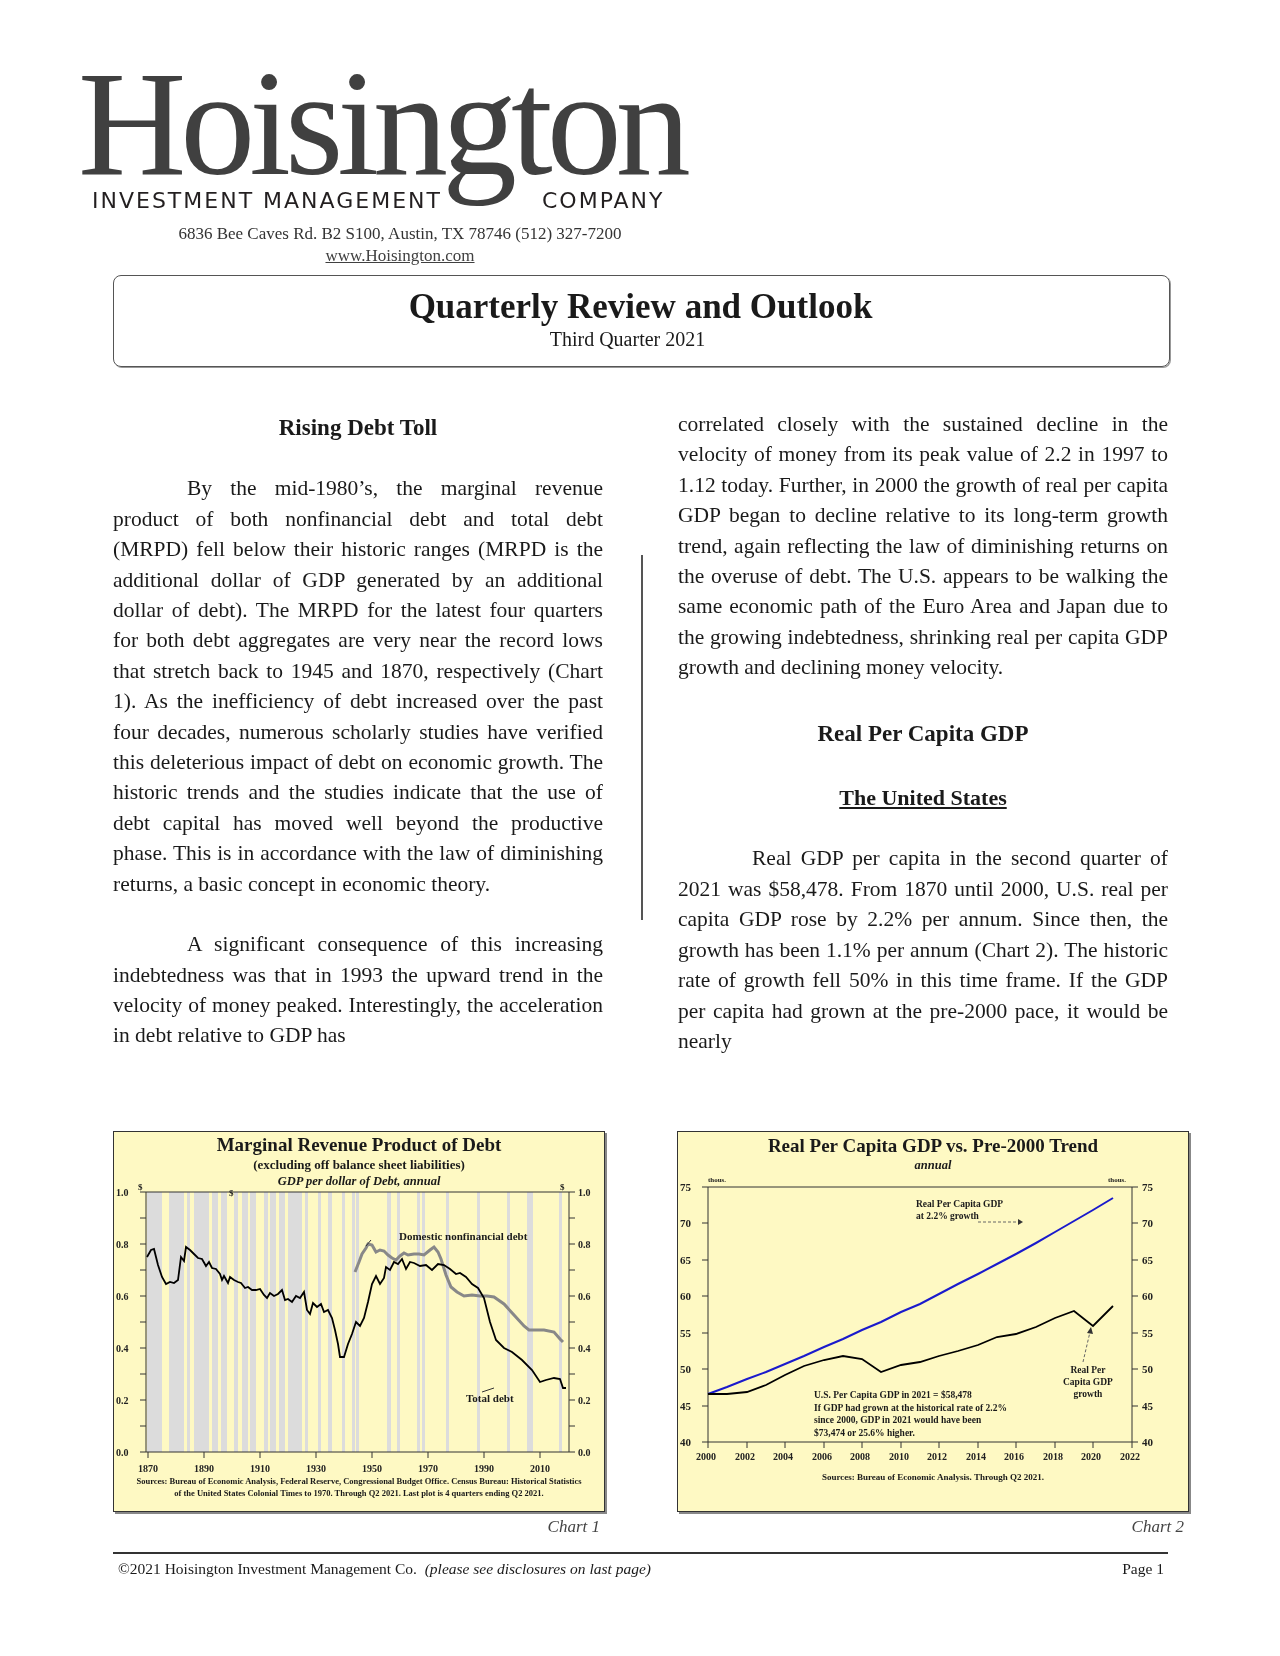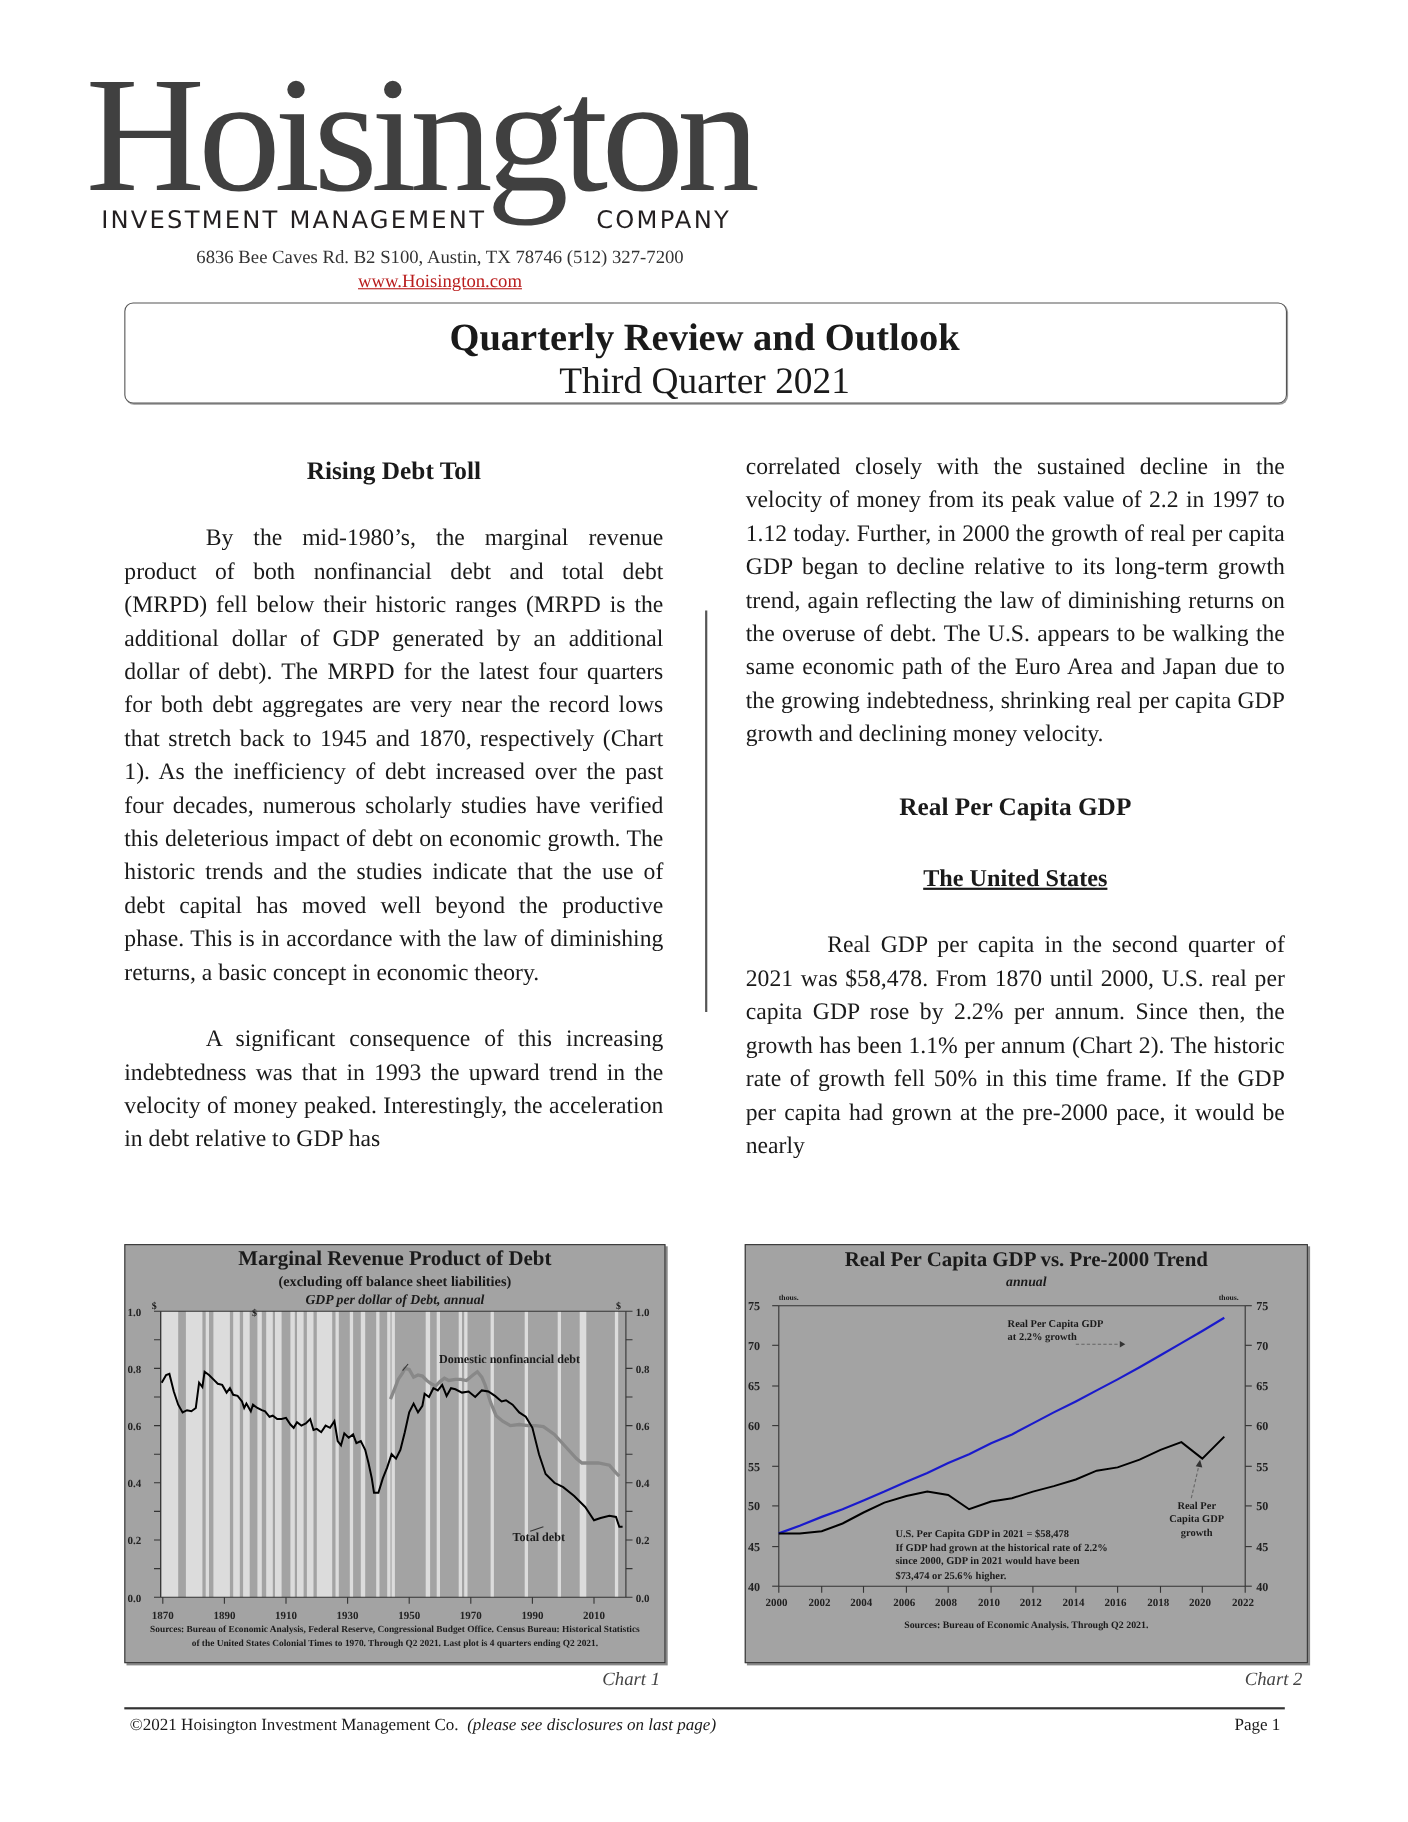--- a/index.html
+++ b/index.html
@@ -4,38 +4,38 @@
 <style>
   html, body { margin: 0; padding: 0; background: #ffffff; }
   body { width: 1280px; height: 1656px; position: relative; overflow: hidden; color: #1a1a1a; font-family: "Liberation Serif", "DejaVu Serif", serif; }
   .abs { position: absolute; }
 
   
   .logo { left: 78px; top: 48px; font-family: "Liberation Serif", serif; font-size: 150px; line-height: 150px; letter-spacing: -6px; color: #404040; font-weight: normal; }
   .logo-sub-left { left: 92px; top: 188px; font-family: "DejaVu Sans", sans-serif; font-size: 22px; letter-spacing: 2px; color: #231f20; }
   .logo-sub-right { left: 542px; top: 188px; font-family: "DejaVu Sans", sans-serif; font-size: 22px; letter-spacing: 2px; color: #231f20; }
   .address { left: 0; width: 800px; top: 224px; text-align: center; font-size: 17px; color: #333; }
-  .website { left: 0; width: 800px; top: 246px; text-align: center; font-size: 17px; color: #b91c1c; text-decoration: underline; }
+  .website { left: 0; width: 800px; top: 246px; text-align: center; font-size: 17px; color: #404040; text-decoration: underline; }
 
   
   .title-box { left: 113px; top: 275px; width: 1055px; height: 90px; border: 1.5px solid #555; border-radius: 8px; box-shadow: 1px 1px 0 #999; }
   .title-main { left: 113px; width: 1055px; top: 287px; text-align: center; font-size: 35px; font-weight: bold; }
-  .title-sub { left: 113px; width: 1055px; top: 328px; text-align: center; font-size: 34px; }
+  .title-sub { left: 100px; width: 1055px; top: 328px; text-align: center; font-size: 20px; }
 
   
   .col { font-size: 21.5px; line-height: 30.4px; text-align: justify; }
   .col p { margin: 0; text-indent: 74px; }
   .col-left { left: 113px; top: 413px; width: 490px; }
   .col-right { left: 678px; top: 409px; width: 490px; }
   .col-heading { text-align: center; font-weight: bold; font-size: 23px; text-indent: 0 !important; }
   .col-subheading { text-align: center; font-weight: bold; font-size: 22px; text-decoration: underline; text-indent: 0 !important; }
   .col-divider { left: 641px; top: 555px; width: 2px; height: 365px; background: #555; }
 
   
-  .chart-box { border: 1.5px solid #333; background: #a3a3a3; box-shadow: 2px 2px 0 #888; }
+  .chart-box { border: 1.5px solid #333; background: #fef9c3; box-shadow: 2px 2px 0 #888; }
   .chart1 { left: 113px; top: 1131px; width: 490px; height: 379px; }
   .chart2 { left: 677px; top: 1131px; width: 490px; height: 379px; padding-left: 20px; }
   .chart-title { position: absolute; left: 0; width: 100%; text-align: center; font-weight: bold; font-family: "Liberation Serif", serif; }
   .chart-label { position: absolute; right: 0; font-style: italic; font-size: 17px; color: #444; }
   svg text { font-family: "Liberation Serif", serif; }
 
   
   .footer-rule { left: 113px; top: 1552px; width: 1055px; height: 2px; background: #333; }
   .footer-left { left: 118px; top: 1560px; font-size: 15.5px; }
   .footer-left i { }

